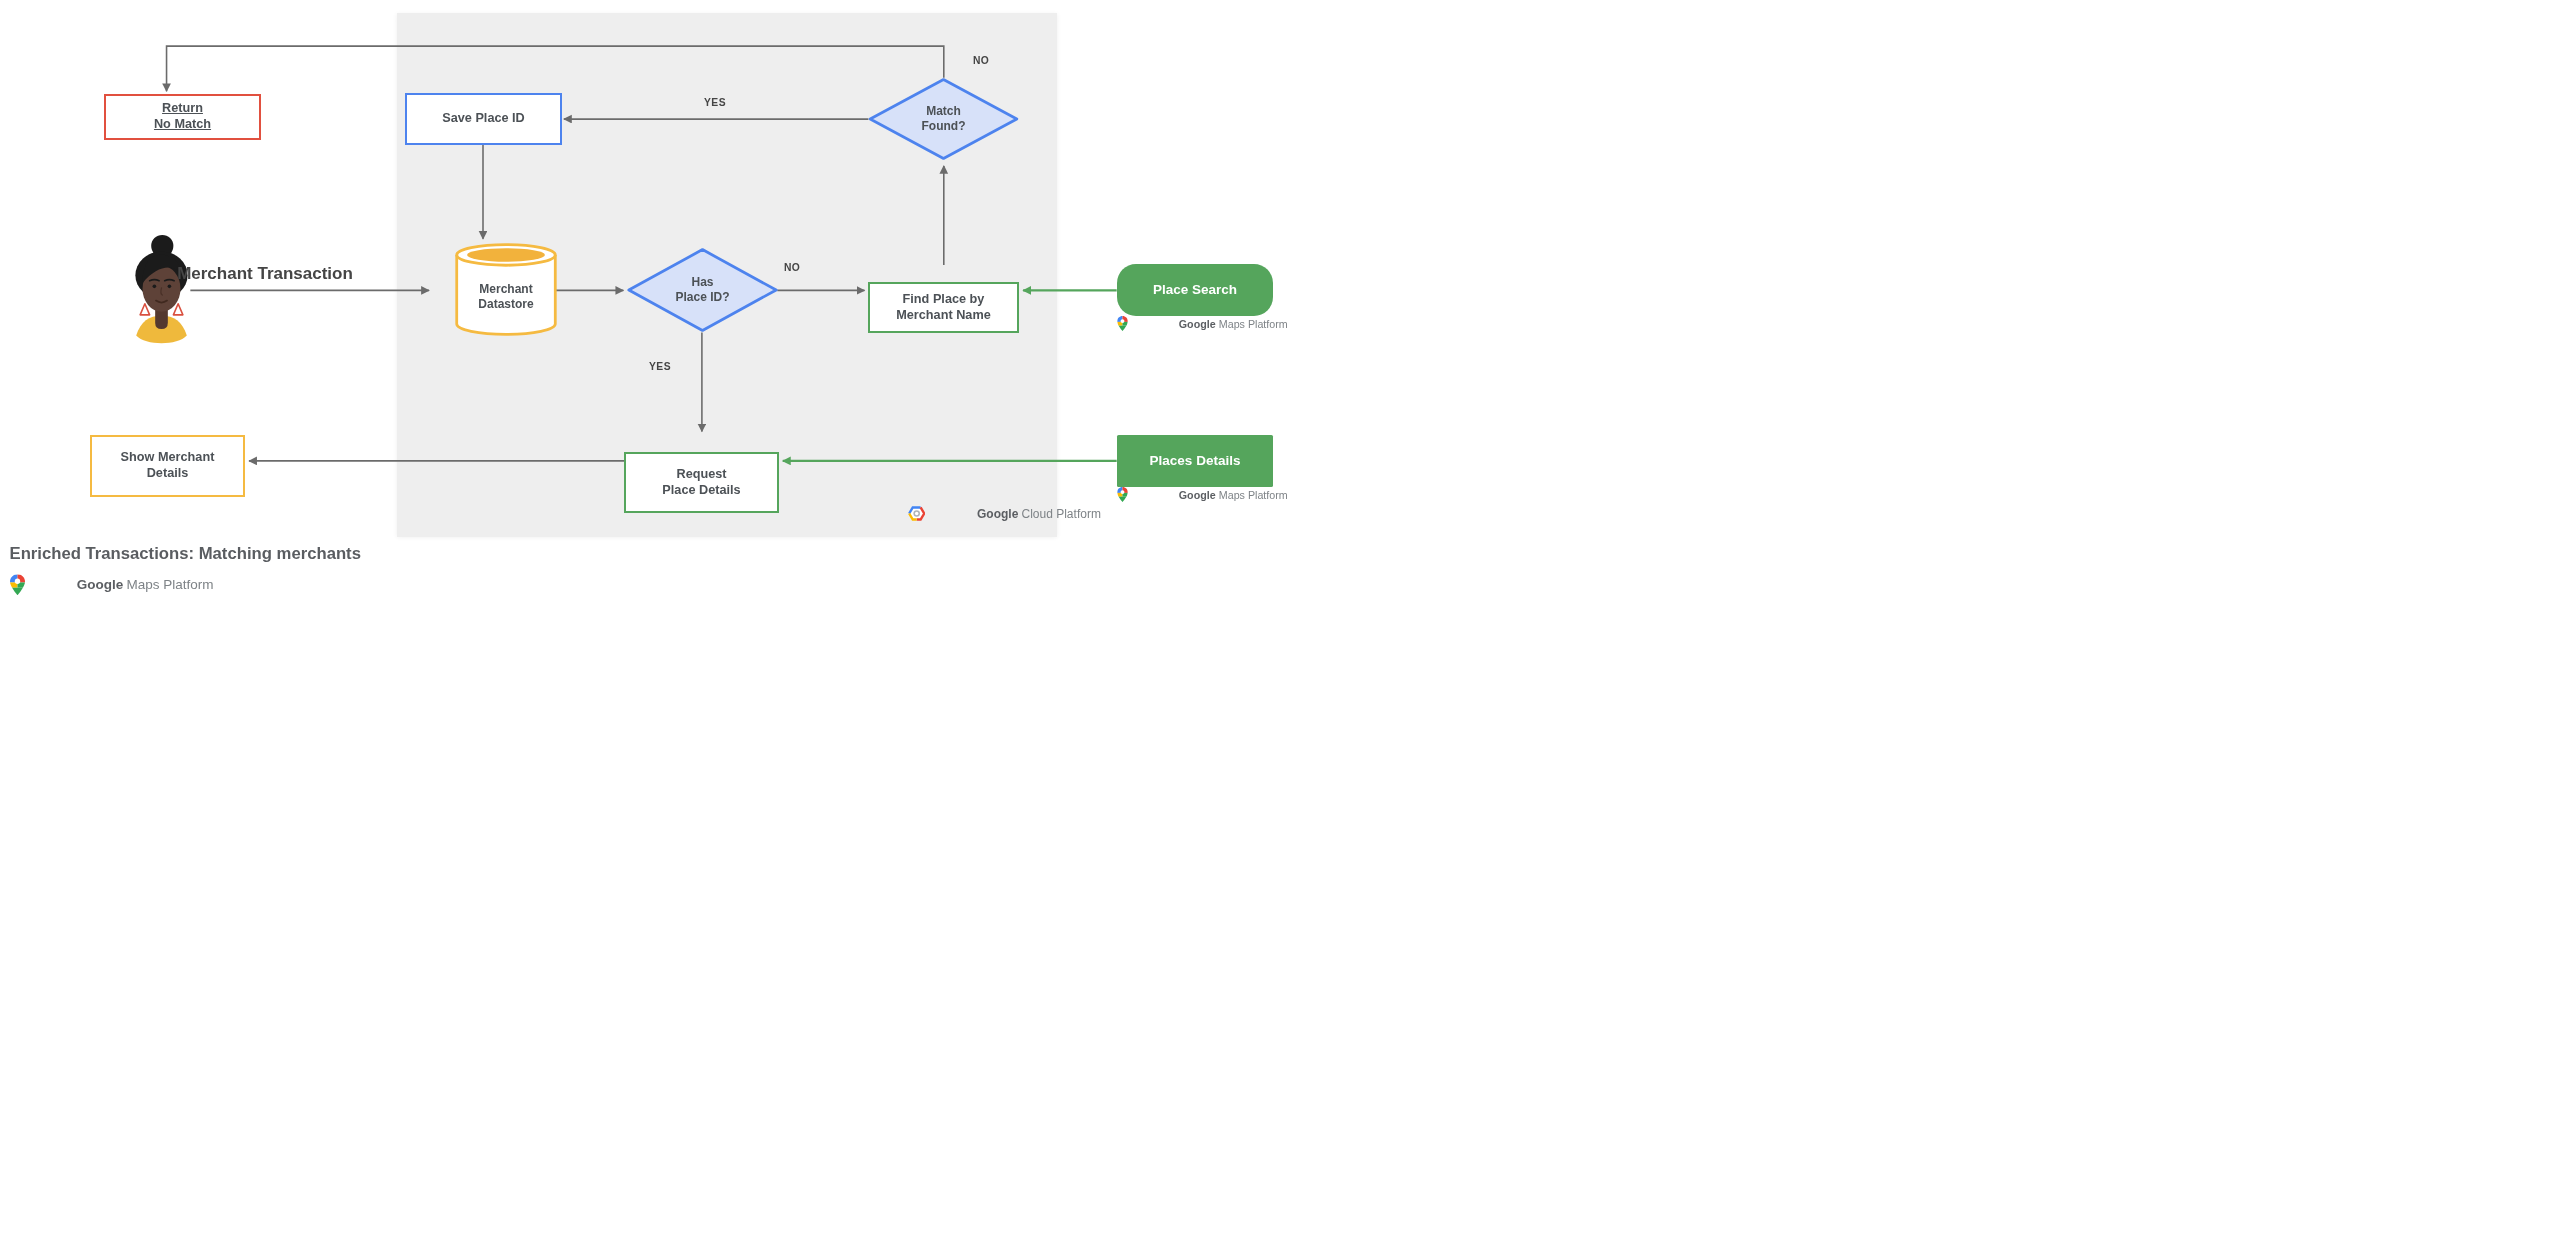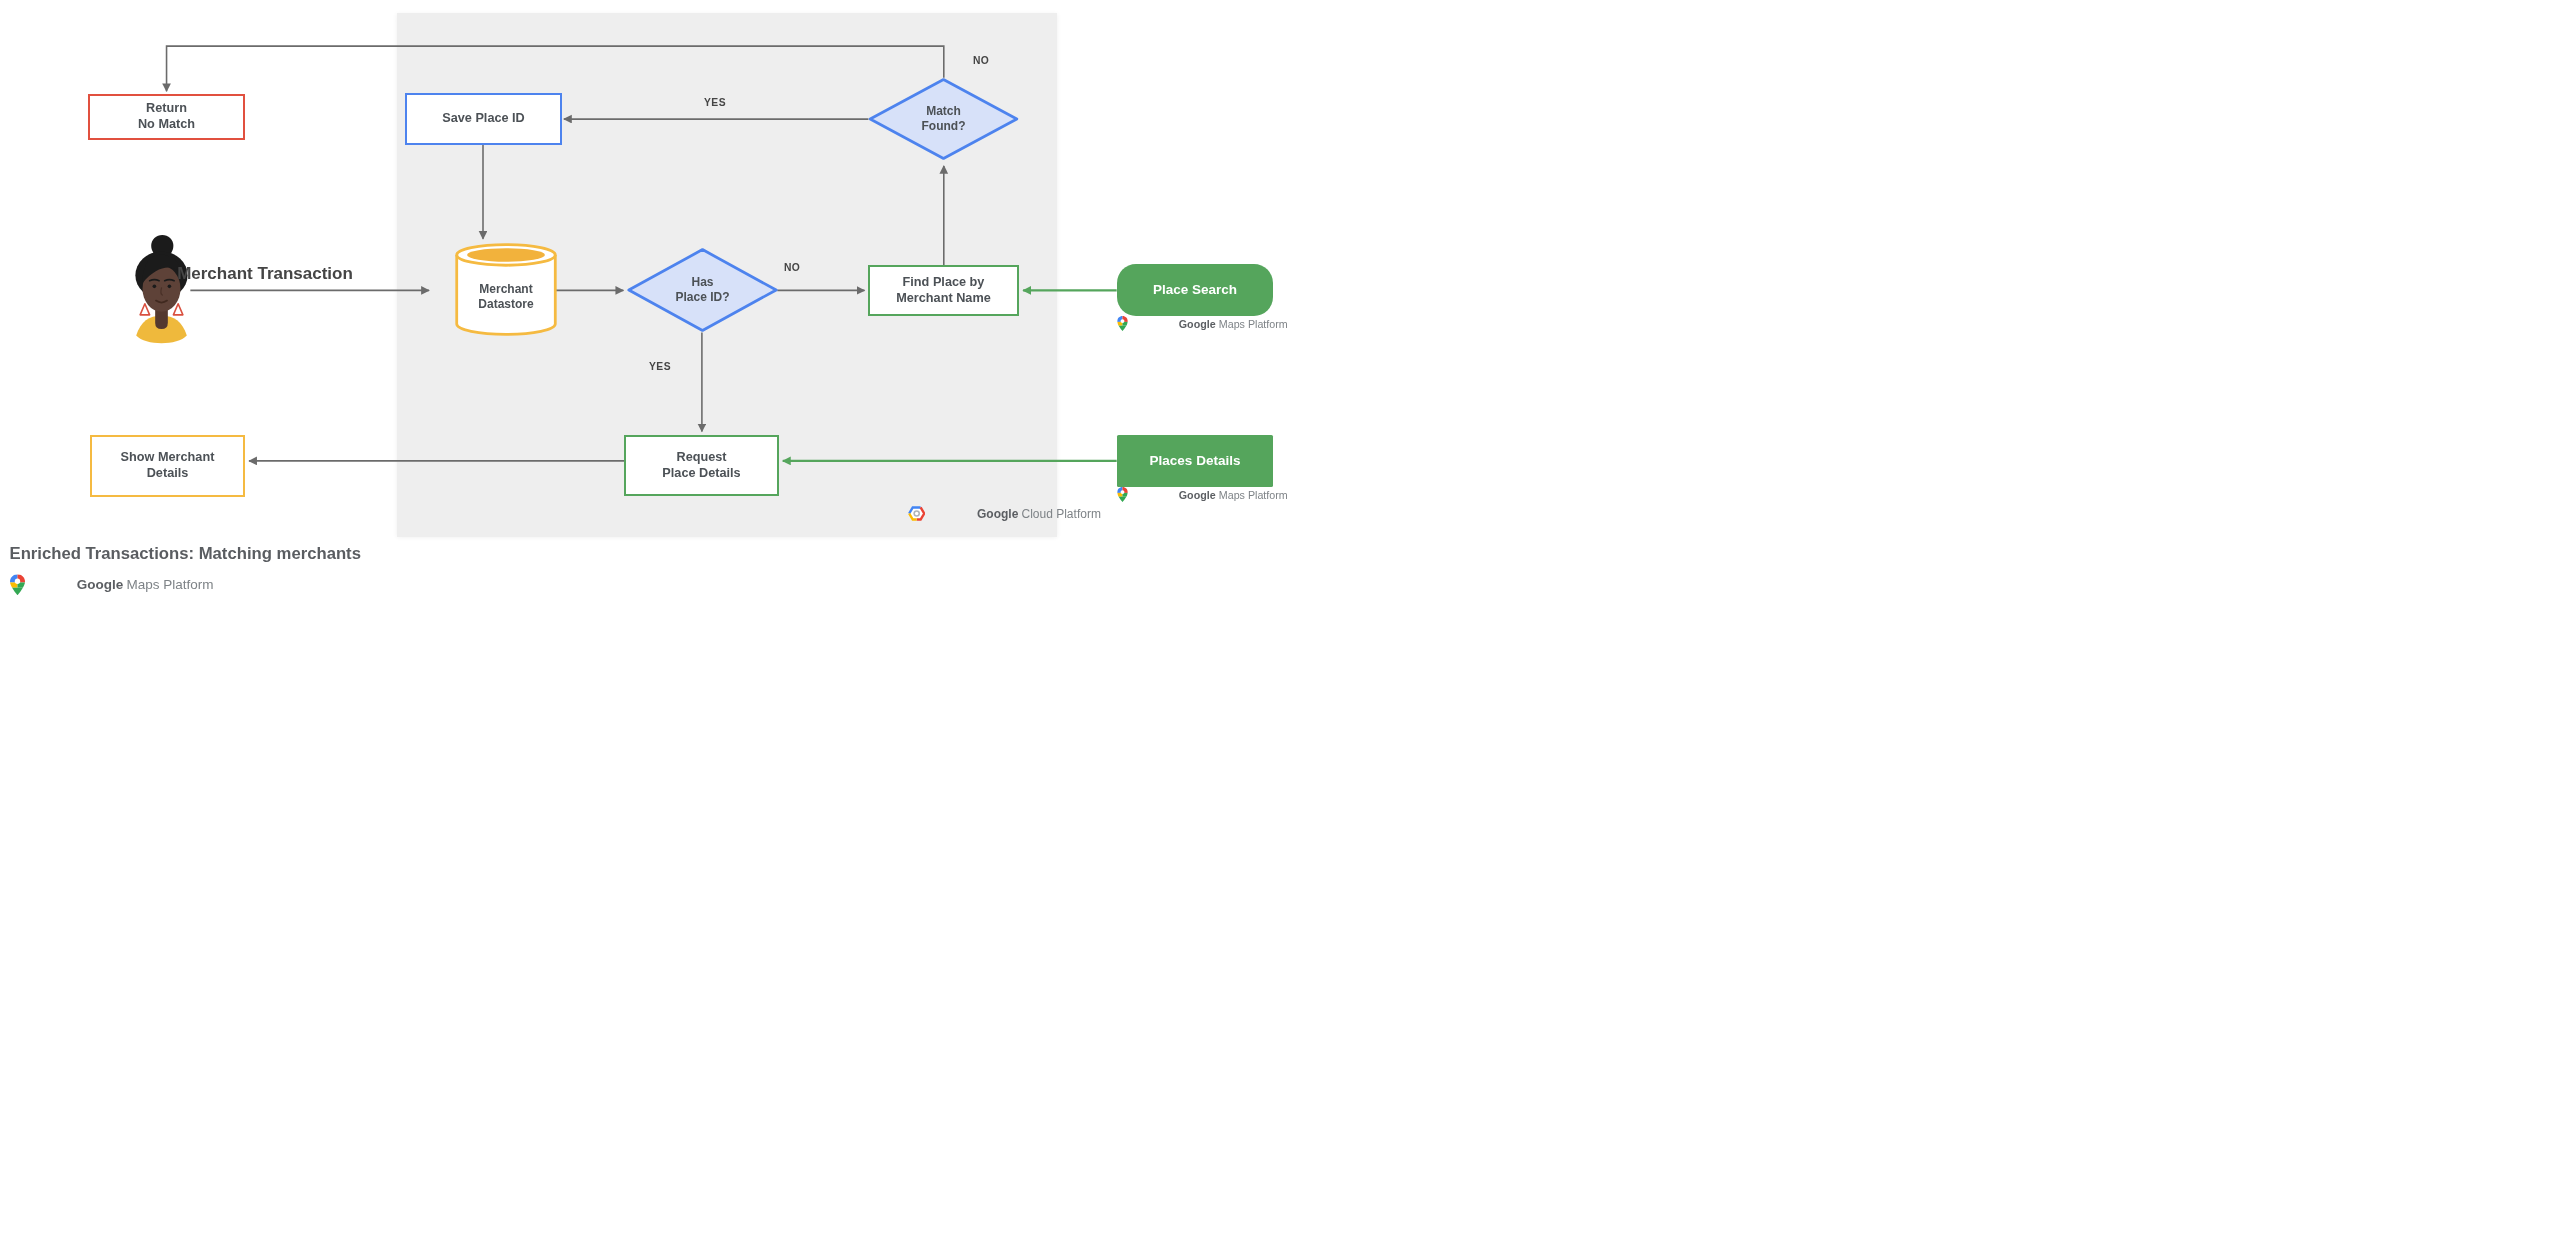--- a/index.html
+++ b/index.html
@@ -6,21 +6,21 @@
   .canvas{position:relative;width:1288px;height:626px;background:#ffffff;overflow:hidden;
           font-family:"Liberation Sans","DejaVu Sans",sans-serif;}
   .panel{position:absolute;left:397px;top:12.7px;width:660px;height:524px;background:#EEEEEE;
          box-shadow:0 0.8px 4.8px rgba(0,0,0,0.07);z-index:1;}
   svg.edges{position:absolute;left:0;top:0;width:1288px;height:626px;z-index:2;}
   .node{position:absolute;z-index:3;box-sizing:border-box;display:flex;flex-direction:column;
         align-items:center;justify-content:center;text-align:center;
         font-weight:bold;font-size:12.7px;line-height:1.25;color:#4C5156;background:#fff;}
   .box-red{border:2.4px solid #E1503F;}
   .box-blue{border:2.4px solid #4D83EE;}
-  .box-green{border:2.4px solid #55A55C;}
+  .box-green{border:2.4px solid #55A55C;margin-top:17px;}
   .box-yellow{border:2.4px solid #F5BA41;}
   .box-green-fill{background:#55A55C;color:#ffffff;font-size:13.5px;border-radius:1.6px;}
   .diamond{position:absolute;z-index:3;background:transparent;}
   .diamond svg{position:absolute;left:0;top:0;}
   .dtext{position:absolute;left:0;top:0;width:100%;height:100%;display:flex;flex-direction:column;
          align-items:center;justify-content:center;text-align:center;
          font-weight:bold;font-size:12px;line-height:1.25;color:#4C5156;}
   .cyl{position:absolute;z-index:3;}
   .cyl .dtext{padding-top:14.3px;box-sizing:border-box;}
   .edge-label{position:absolute;z-index:4;transform:translate(-50%,-50%);
@@ -89,21 +89,21 @@
       <path d="M40,59 Q46,56 52,59" stroke="#1b1b1b" stroke-width="2" fill="none" stroke-linecap="round"></path>
       <circle cx="27" cy="66" r="2.3" fill="#1b1b1b"></circle>
       <circle cx="46" cy="66" r="2.3" fill="#1b1b1b"></circle>
       <path d="M36,68 q-2,7 1,9" stroke="#4A3128" stroke-width="1.6" fill="none" stroke-linecap="round"></path>
       <path d="M29,84 Q36,89 43,84" stroke="#40291F" stroke-width="2.2" fill="none" stroke-linecap="round"></path>
       <polygon points="9,102 15,88 21,102" fill="none" stroke="#D9503F" stroke-width="2" stroke-linejoin="round"></polygon>
       <polygon points="51,102 57,88 63,102" fill="none" stroke="#D9503F" stroke-width="2" stroke-linejoin="round"></polygon>
     </svg>
   </div>
 
-  <div class="node box-red" style="left:88px;top:94px;width:157px;height:46px;">
+  <div class="node box-red" style="left:104px;top:94px;width:157px;height:46px;text-decoration:underline;">
     <span>Return</span>
     <span>No Match</span>
   </div>
 
   <div class="node box-blue" style="left:405px;top:93px;width:157px;height:52px;">
     <span>Save Place ID</span>
   </div>
 
   <div class="diamond" style="left:868px;top:78px;width:151px;height:82px;">
     <svg width="151" height="82" viewBox="0 0 190 104">

